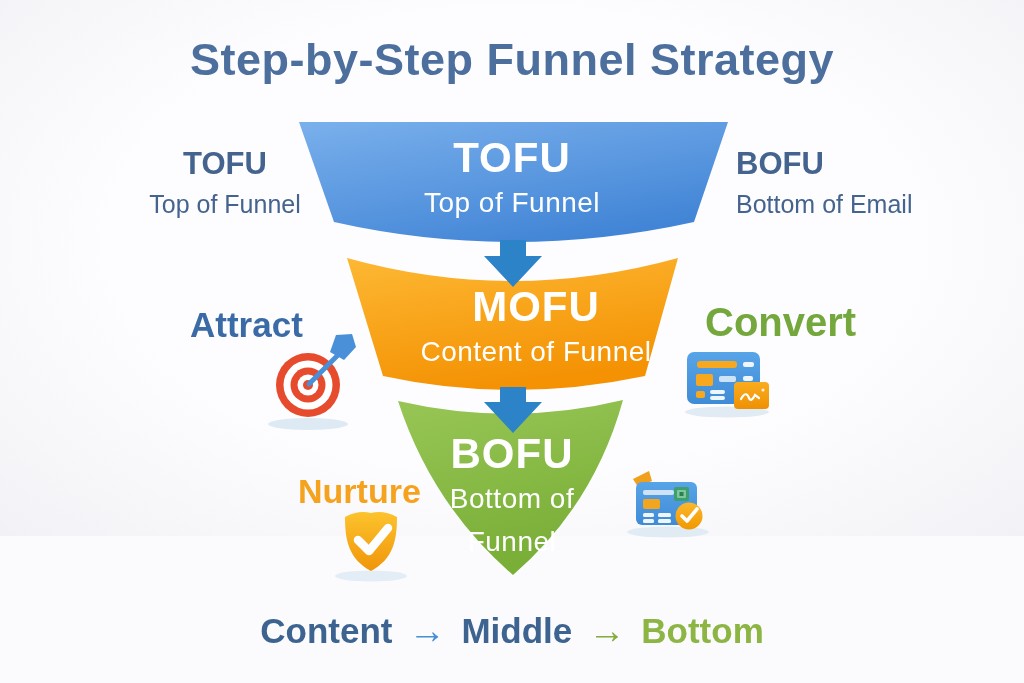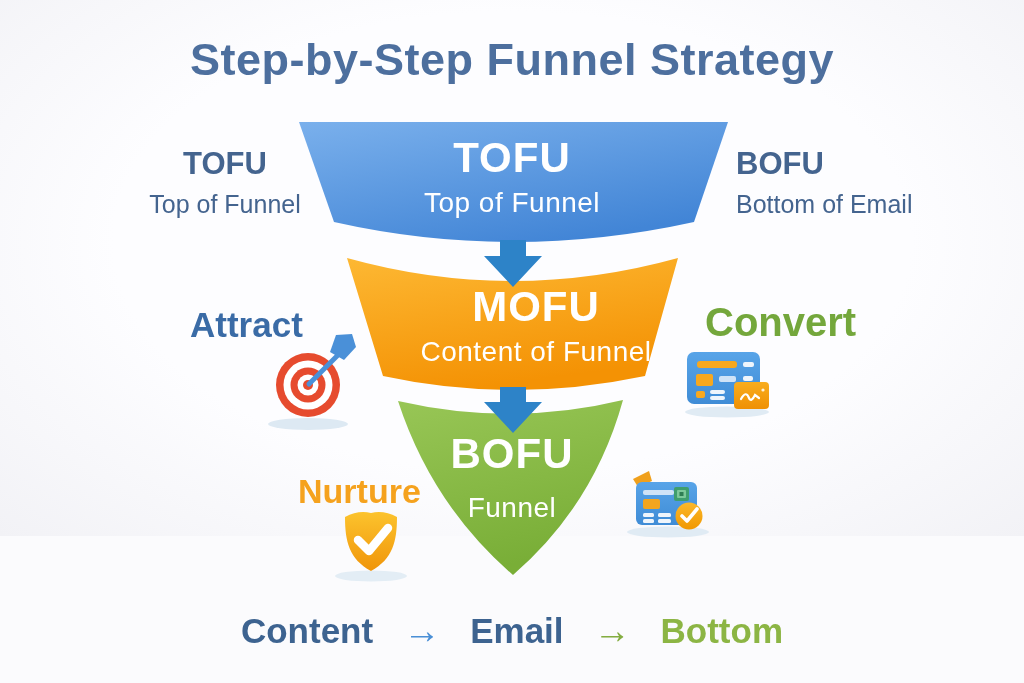--- a/index.html
+++ b/index.html
@@ -33,21 +33,21 @@
   .side-block .lbl{font-size:25px;font-weight:500;line-height:1;margin-top:13px;}
   .sb-left{left:110px;top:148px;width:230px;text-align:center;}
   .sb-right{left:736px;top:148px;width:260px;text-align:left;}
   .word{position:absolute;font-weight:700;z-index:3;white-space:nowrap;}
   .w-attract{left:190px;top:305px;font-size:35px;color:#3a6ba6;}
   .w-convert{left:705px;top:300px;font-size:40px;color:#74a73c;}
   .w-nurture{left:266px;top:472px;font-size:34px;color:#f5a21e;margin-left:32px;}
   
   .flow{
     position:absolute;left:0;top:610px;width:1024px;z-index:3;
-    display:flex;justify-content:center;align-items:center;gap:30px;
+    display:flex;justify-content:center;align-items:center;gap:16px;
     font-size:35px;font-weight:700;
   }
   .flow .dark{color:#3d6390;}
   .flow .arrow-blue{color:#4a8fd6;font-weight:400;font-size:37px;}
   .flow .arrow-green{color:#84ad41;font-weight:400;font-size:37px;}
   .flow .green{color:#8cb544;}
 </style>
 </head>
 <body>
 
@@ -150,37 +150,38 @@
   <div class="funnel-text ft-tofu">
     <div class="acr">TOFU</div>
     <div class="lbl">Top of Funnel</div>
   </div>
   <div class="funnel-text ft-mofu">
     <div class="acr">MOFU</div>
     <div class="lbl">Content of Funnel</div>
   </div>
   <div class="funnel-text ft-bofu">
     <div class="acr">BOFU</div>
-    <div class="lbl" style="margin-top:16px;">Funnel</div>
+    <div class="lbl">Bottom of</div>
+    <div class="lbl" style="margin-top:10px;">Funnel</div>
   </div>
 
   <div class="side-block sb-left">
     <div class="acr">TOFU</div>
     <div class="lbl">Top of Funnel</div>
   </div>
   <div class="side-block sb-right">
     <div class="acr">BOFU</div>
     <div class="lbl">Bottom of Email</div>
   </div>
 
   <div class="word w-attract">Attract</div>
   <div class="word w-convert">Convert</div>
   <div class="word w-nurture">Nurture</div>
 
   <div class="flow">
     <span class="dark">Content</span>
     <span class="arrow-blue">→</span>
-    <span class="dark">Email</span>
+    <span class="dark">Middle</span>
     <span class="arrow-green">→</span>
     <span class="green">Bottom</span>
   </div>
 
 </div>
 
 </body></html>

